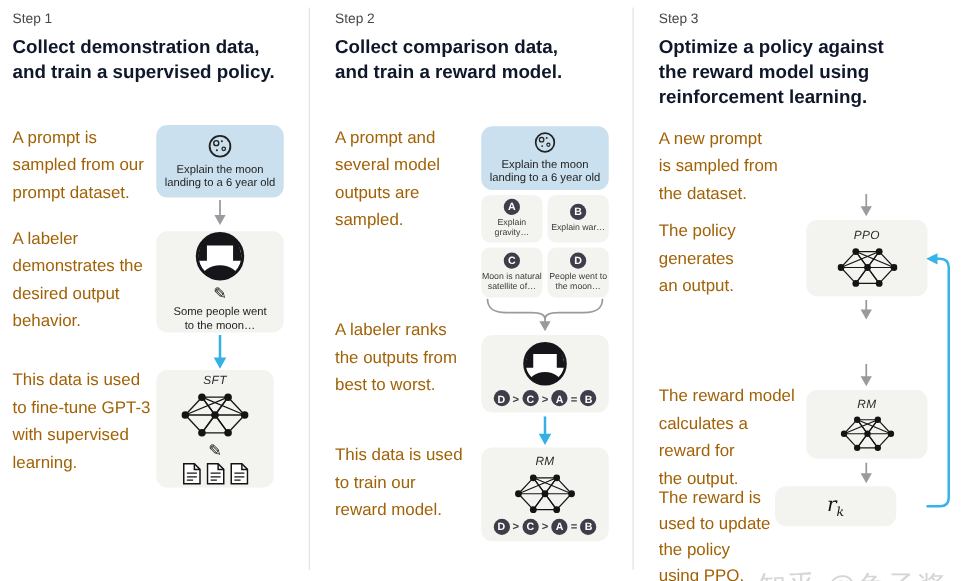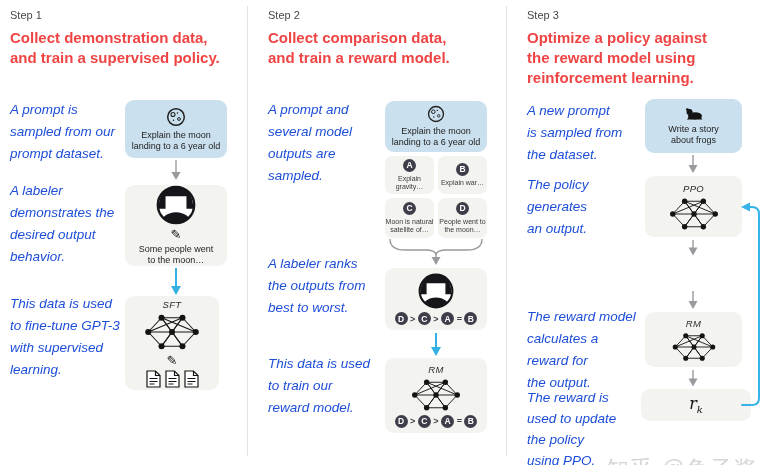--- a/index.html
+++ b/index.html
@@ -1,22 +1,22 @@
 <!DOCTYPE html>
 <html><head>
 <meta charset="utf-8">
 <style>
   html,body{margin:0;padding:0;background:#fff;}
   .canvas{position:relative;width:777px;height:465px;background:#fff;overflow:hidden;
           font-family:"Liberation Sans", sans-serif;border-radius:24px;}
   .divider{position:absolute;top:6px;height:450px;width:1px;background:#e3e3e3;}
   .step{position:absolute;top:9px;font-size:11px;color:#484848;}
-  .title{position:absolute;top:28px;font-size:15px;font-weight:700;color:#ef4444;
+  .title{position:absolute;top:28px;font-size:15px;font-weight:700;color:#0f172a;
          line-height:20px;white-space:pre-line;}
-  .para{position:absolute;font-size:13.5px;color:#1d4ed8;line-height:22px;white-space:pre-line;font-style:italic;}
+  .para{position:absolute;font-size:13.5px;color:#a16207;line-height:22px;white-space:pre-line;}
   .box{position:absolute;border-radius:9px;display:flex;flex-direction:column;
        align-items:center;justify-content:center;gap:3px;}
   .blue{background:#cae0ee;}
   .gray{background:#f3f3f0;}
   .cap{font-size:9px;line-height:11px;color:#222;text-align:center;white-space:pre-line;}
   .mlabel{font-size:9.5px;color:#2b2b2b;letter-spacing:.3px;font-style:italic;}
   .pencil{font-size:13px;line-height:13px;color:#111;}
   .arr{position:absolute;}
   .card{position:absolute;background:#f3f3f0;border-radius:7px;display:flex;flex-direction:column;
         align-items:center;justify-content:center;gap:3px;}
@@ -288,31 +288,20 @@
 an output.</div>
   <div class="para" style="left:527px;top:306px">The reward model
 calculates a
 reward for
 the output.</div>
   <div class="para" style="left:527px;top:387px;line-height:21px">The reward is
 used to update
 the policy
 using PPO.</div>
 
-  <div class="box blue" style="left:645px;top:99px;width:97px;height:54px">
-    <svg width="20" height="14" viewBox="0 0 20 14">
-      <ellipse cx="11" cy="9" rx="7" ry="3.8" fill="#131313"></ellipse>
-      <circle cx="5.5" cy="5" r="3" fill="#131313"></circle>
-      <circle cx="3.4" cy="2.6" r="1.4" fill="#131313"></circle>
-      <path d="M3,12.5 L5.5,9 L8.5,12.5 Z" fill="#131313"></path>
-      <path d="M14,12.5 L16,9.5 L18.5,12.5 Z" fill="#131313"></path>
-    </svg>
-    <div class="cap">Write a story
-about frogs</div>
-  </div>
 
   <svg class="arr" style="left:687px;top:155px" width="12" height="19">
     <line x1="6" y1="0" x2="6" y2="11" stroke="#9a9a9e" stroke-width="1.4"></line>
     <polygon points="1.5,10 10.5,10 6,18" fill="#9a9a9e"></polygon>
   </svg>
 
   <div class="box gray" style="left:645px;top:176px;width:97px;height:61px">
     <div class="mlabel">PPO</div>
     <svg width="48" height="34" viewBox="0 0 56 40">
       <g stroke="#141414" stroke-width="1.1">
@@ -387,21 +376,21 @@
         <circle cx="28" cy="20" r="3.4"></circle>
       </g>
     </svg>
   </div>
 
   <svg class="arr" style="left:687px;top:370px" width="12" height="17">
     <line x1="6" y1="0" x2="6" y2="9" stroke="#9a9a9e" stroke-width="1.4"></line>
     <polygon points="1.5,8.5 10.5,8.5 6,16.5" fill="#9a9a9e"></polygon>
   </svg>
 
-  <div class="box gray" style="left:641px;top:389px;width:110px;height:32px">
+  <div class="box gray" style="left:620px;top:389px;width:97px;height:32px">
     <div class="rk"><span>r</span><sub>k</sub></div>
   </div>
 
   <svg class="arr" style="left:640px;top:196px" width="132" height="218">
     <path d="M102,209 L112,209 Q119,209 119,202 L119,18 Q119,11 112,11 L110,11" fill="none" stroke="#36b3e8" stroke-width="2" stroke-linecap="round"></path>
     <polygon points="101,11 110,6.5 110,15.5" fill="#36b3e8"></polygon>
   </svg>
 
   <div class="watermark">知乎 @鱼子酱</div>
 

